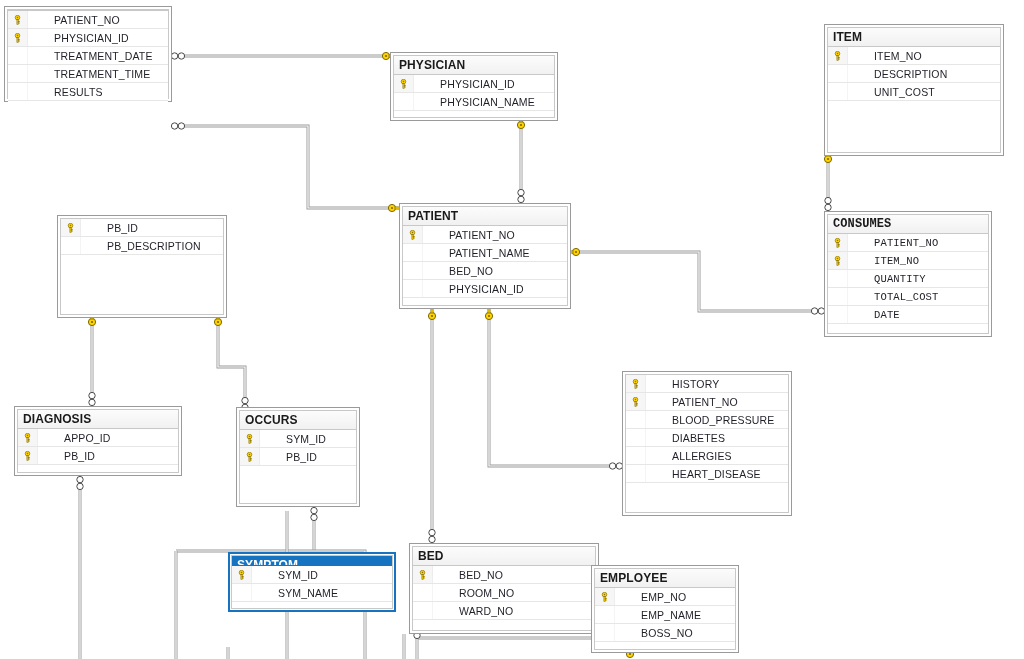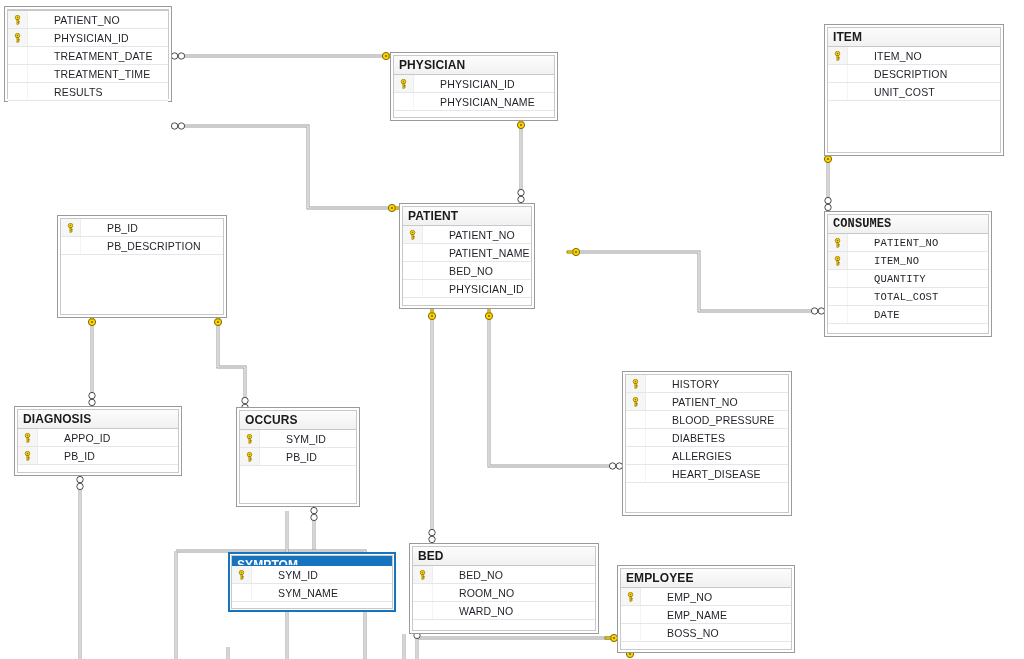--- a/index.html
+++ b/index.html
@@ -380,21 +380,21 @@
               <div class="attr-name">PB_ID</div>
             </div>
             <div class="attr">
               <div class="attr-key blank"></div>
               <div class="attr-name">PB_DESCRIPTION</div>
             </div>
             <div class="attr-filler"></div>
           </div>
         </div>
       </div>
-      <div class="entity" style="left: 399px; top: 203px; width: 136px; height: 106px;">
+      <div class="entity" style="left: 399px; top: 203px; width: 172px; height: 106px;">
         <div class="entity-inner">
           <div class="entity-title">PATIENT</div>
           <div class="attr-list">
             <div class="attr">
               <div class="attr-key">
                 <svg class="keyicon" viewBox="0 0 9 10">
                   <circle cx="4.5" cy="2.6" r="2.3" fill="#ffd400" stroke="#8a7200" stroke-width="0.7"></circle>
                   <circle cx="4.5" cy="2.6" r="0.75" fill="#8a7200"></circle>
                   <rect x="3.9" y="4.3" width="1.3" height="5" fill="#ffd400" stroke="#8a7200" stroke-width="0.6"></rect>
                   <rect x="5.1" y="6.1" width="1.6" height="0.9" fill="#ffd400" stroke="#8a7200" stroke-width="0.5"></rect>
@@ -619,21 +619,21 @@
               <div class="attr-name">SYM_ID</div>
             </div>
             <div class="attr">
               <div class="attr-key blank"></div>
               <div class="attr-name">SYM_NAME</div>
             </div>
             <div class="attr-filler"></div>
           </div>
         </div>
       </div>
-      <div class="entity" style="left: 617px; top: 565px; width: 178px; height: 88px;">
+      <div class="entity" style="left: 591px; top: 565px; width: 148px; height: 88px;">
         <div class="entity-inner">
           <div class="entity-title">EMPLOYEE</div>
           <div class="attr-list">
             <div class="attr">
               <div class="attr-key">
                 <svg class="keyicon" viewBox="0 0 9 10">
                   <circle cx="4.5" cy="2.6" r="2.3" fill="#ffd400" stroke="#8a7200" stroke-width="0.7"></circle>
                   <circle cx="4.5" cy="2.6" r="0.75" fill="#8a7200"></circle>
                   <rect x="3.9" y="4.3" width="1.3" height="5" fill="#ffd400" stroke="#8a7200" stroke-width="0.6"></rect>
                   <rect x="5.1" y="6.1" width="1.6" height="0.9" fill="#ffd400" stroke="#8a7200" stroke-width="0.5"></rect>

